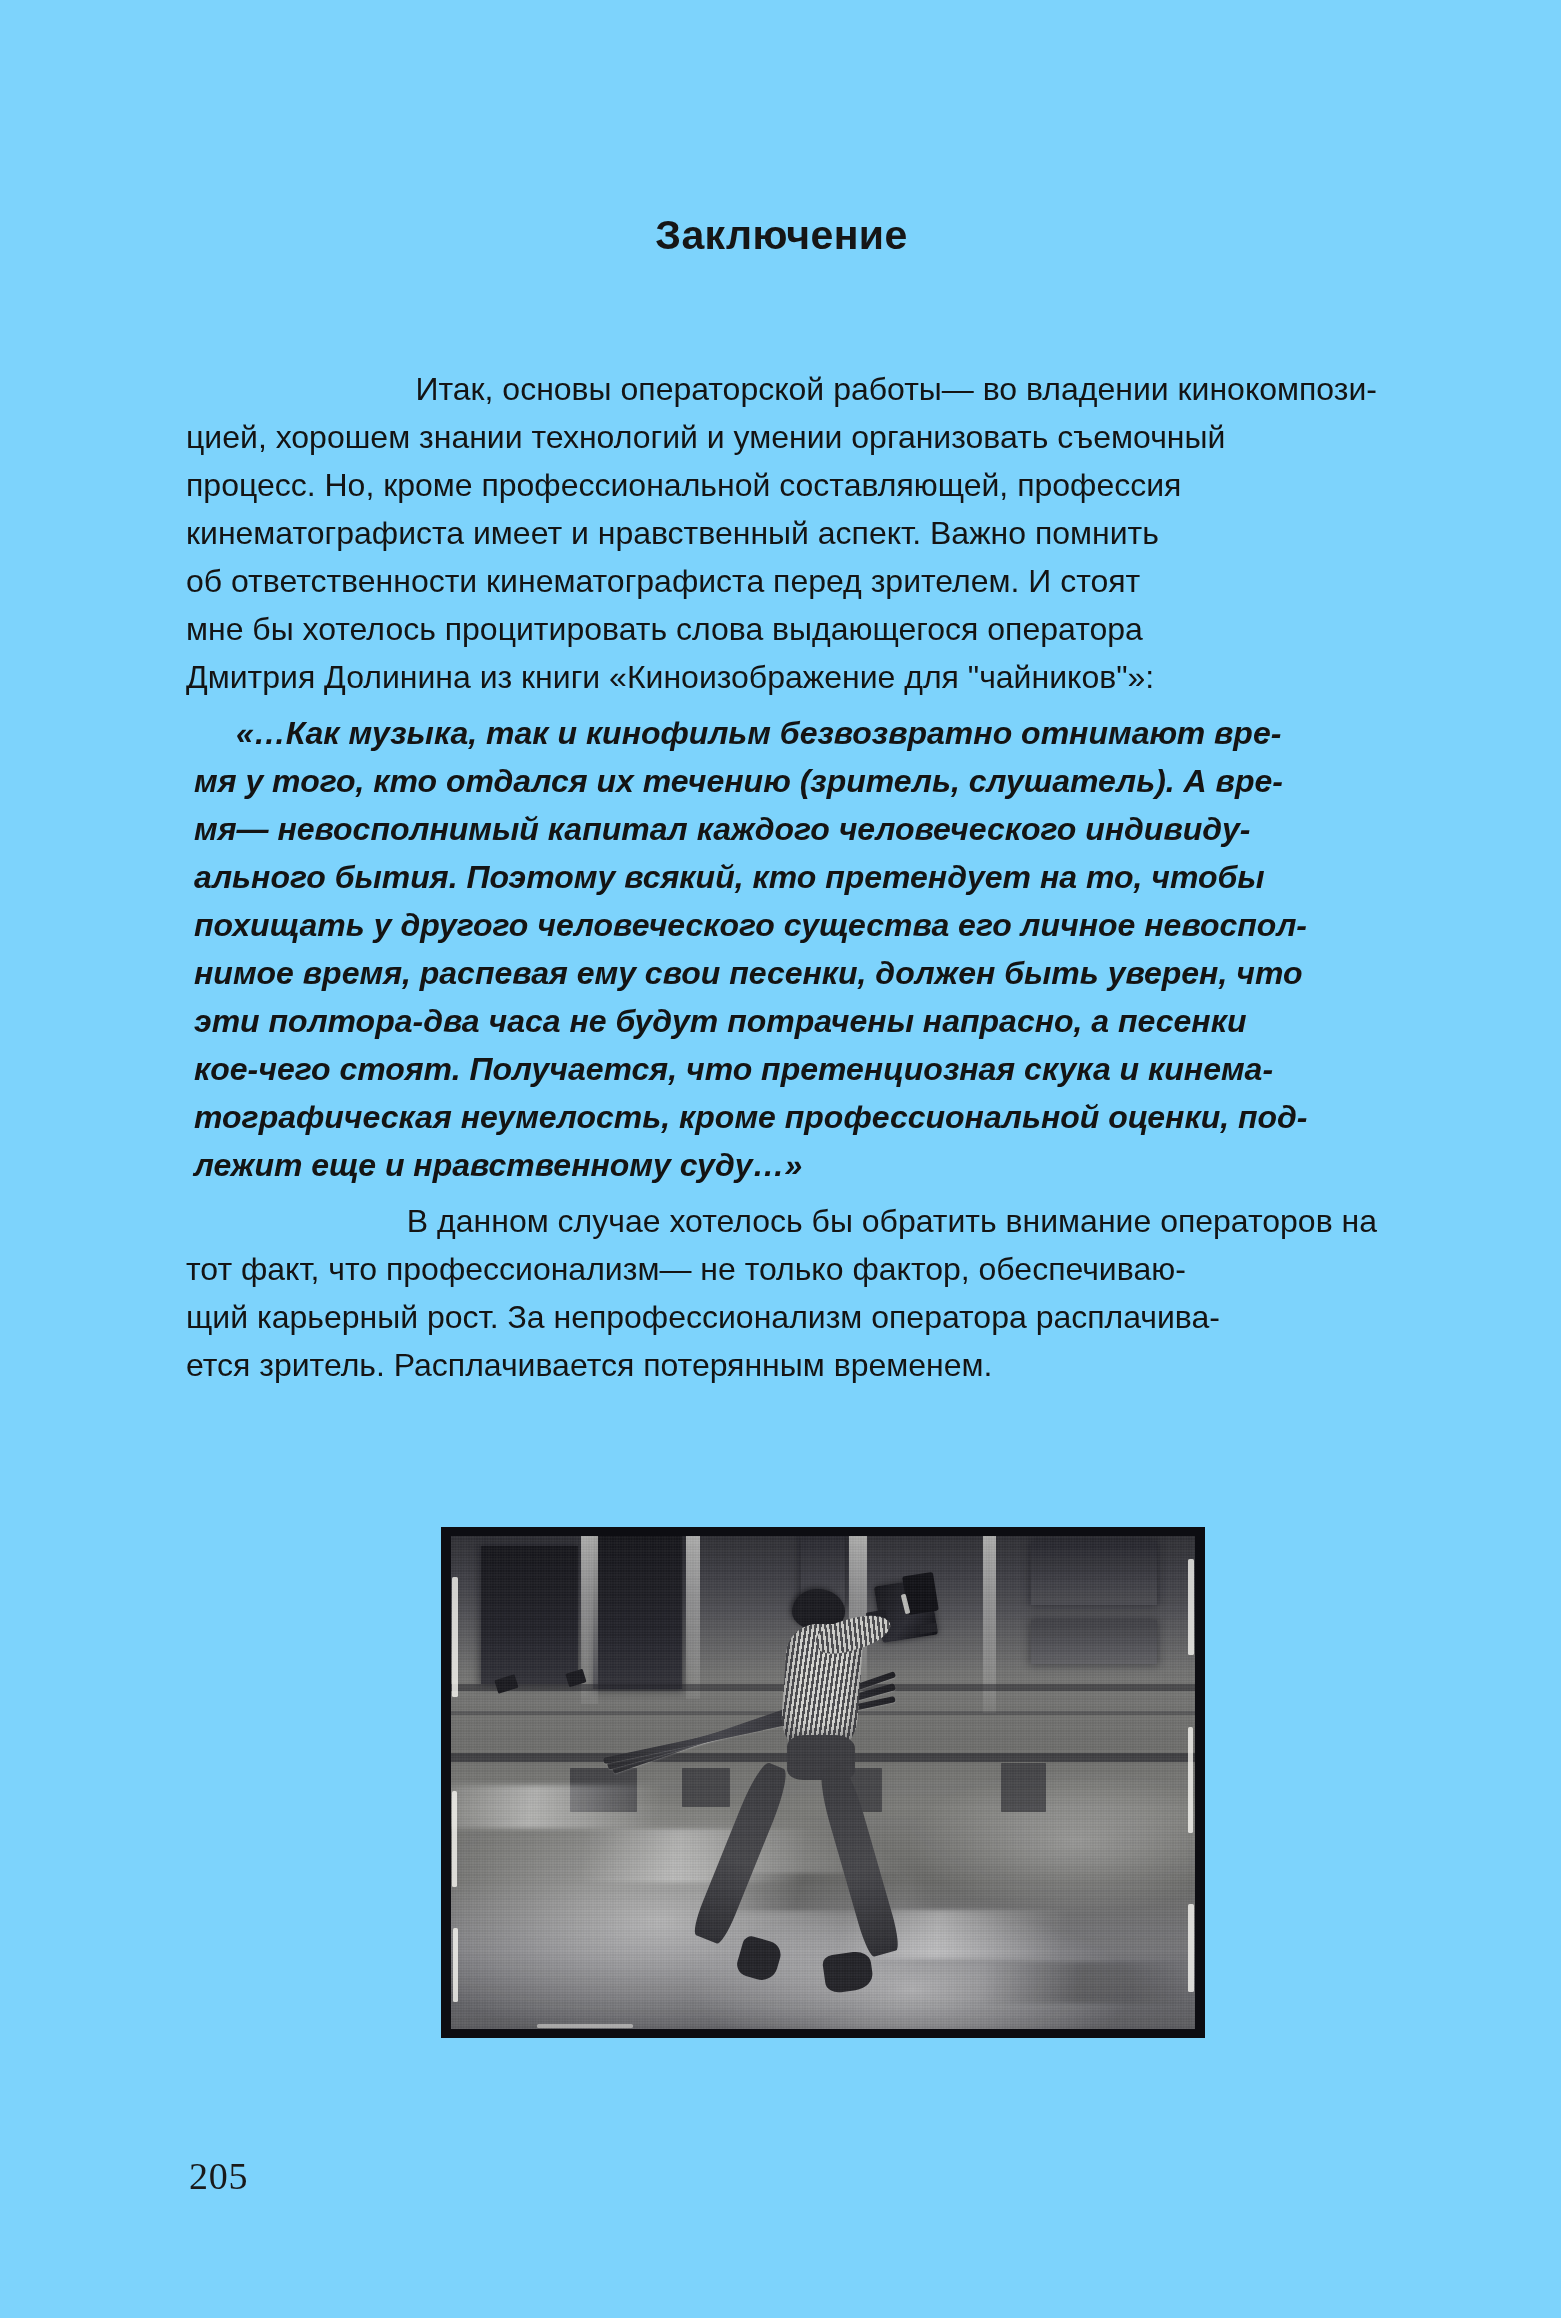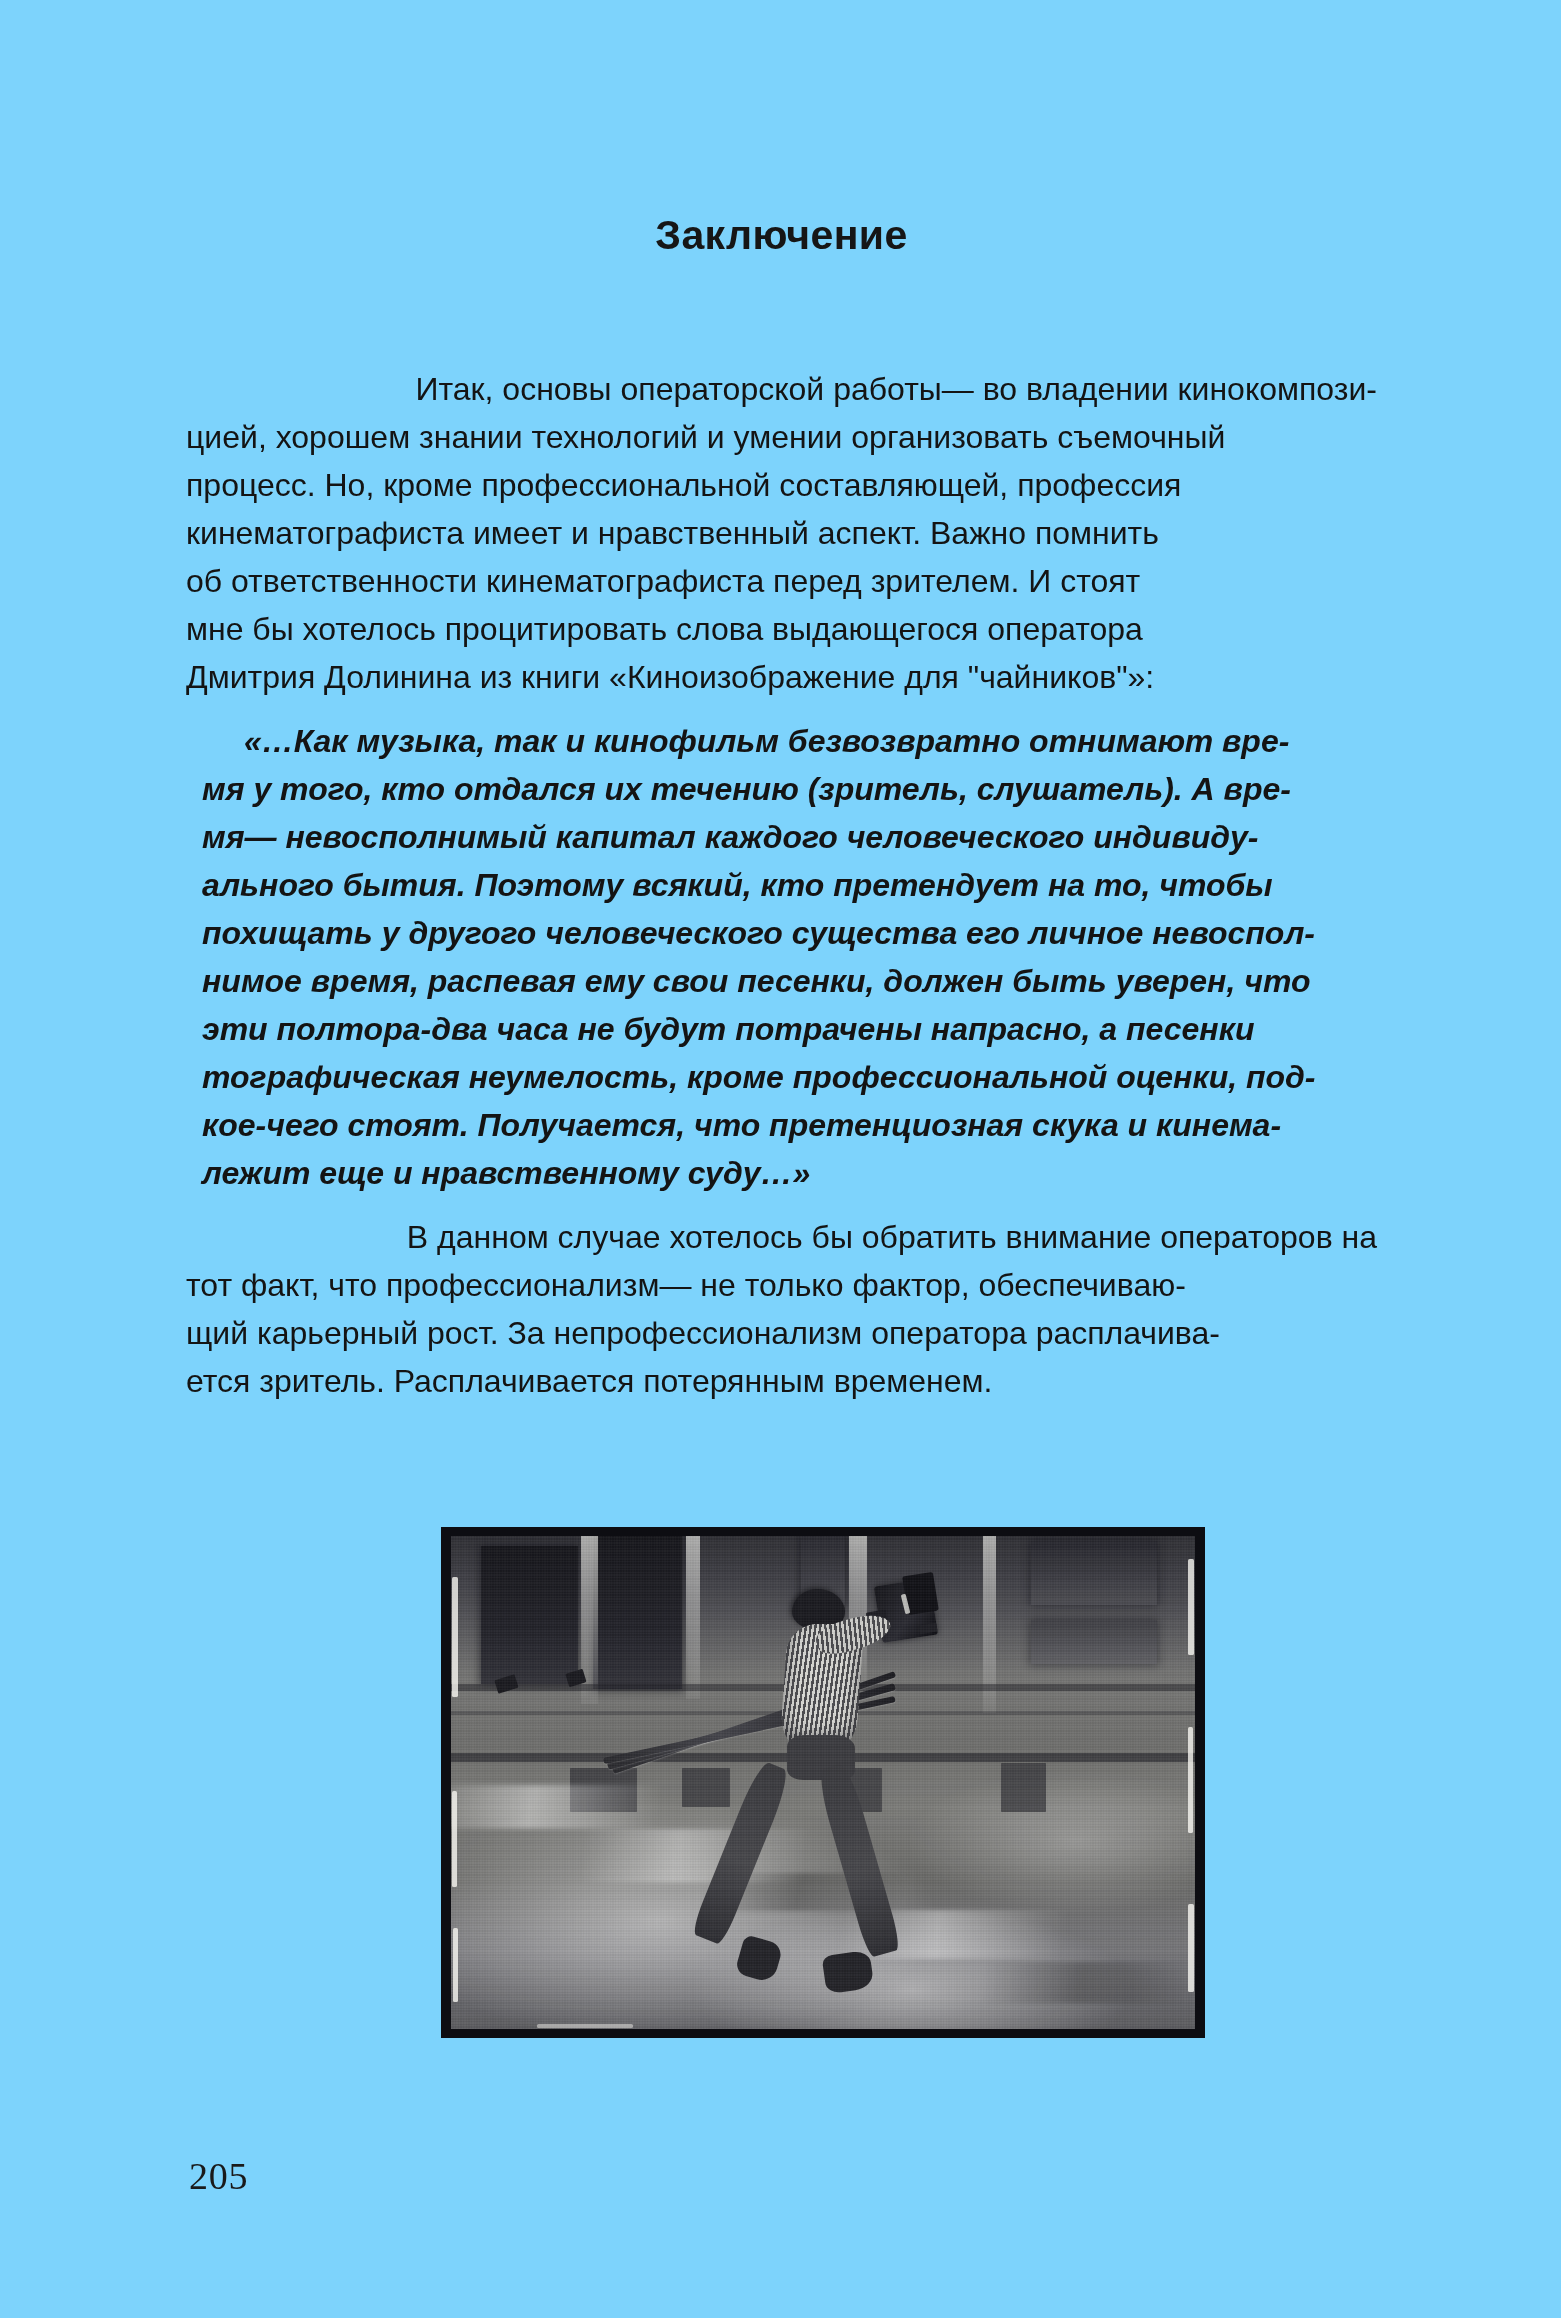--- a/index.html
+++ b/index.html
@@ -59,21 +59,21 @@
   }
 
   .quote-block {
     font-size: 32px;
     line-height: 48px;
     font-style: italic;
     font-weight: bold;
     text-align: justify;
     text-align-last: left;
     color: #141414;
-    margin: 16px;
+    margin: 8px;
   }
 
   .quote-block .first-line-indent {
     display: inline-block;
     width: 42px;
   }
 
   
   .scan-line {
     display: block;
@@ -484,24 +484,24 @@
           <span>мя— невосполнимый капитал каждого человеческого индивиду-</span>
         </span>
       <span class="scan-line justify">
           <span>ального бытия. Поэтому всякий, кто претендует на то, чтобы</span>
         </span>
       <span class="scan-line">похищать у другого человеческого существа его личное невоспол-</span>
       <span class="scan-line">нимое время, распевая ему свои песенки, должен быть уверен, что</span>
       <span class="scan-line justify">
           <span>эти полтора-два часа не будут потрачены напрасно, а песенки</span>
         </span>
+      <span class="scan-line justify">
+          <span>кое-чего стоят. Получается, что претенциозная скука и кинема-</span>
+        </span>
       <span class="scan-line">тографическая неумелость, кроме профессиональной оценки, под-</span>
-      <span class="scan-line justify">
-          <span>кое-чего стоят. Получается, что претенциозная скука и кинема-</span>
-        </span>
       <span class="scan-line">лежит еще и нравственному суду…»</span>
     </p>
 
     <p class="body-para">
       <span class="scan-line justify">
           <span class="first-line-indent"></span>
           <span>В данном случае хотелось бы обратить внимание операторов на</span>
         </span>
       <span class="scan-line">тот факт, что профессионализм— не только фактор, обеспечиваю-</span>
       <span class="scan-line">щий карьерный рост. За непрофессионализм оператора расплачива-</span>

